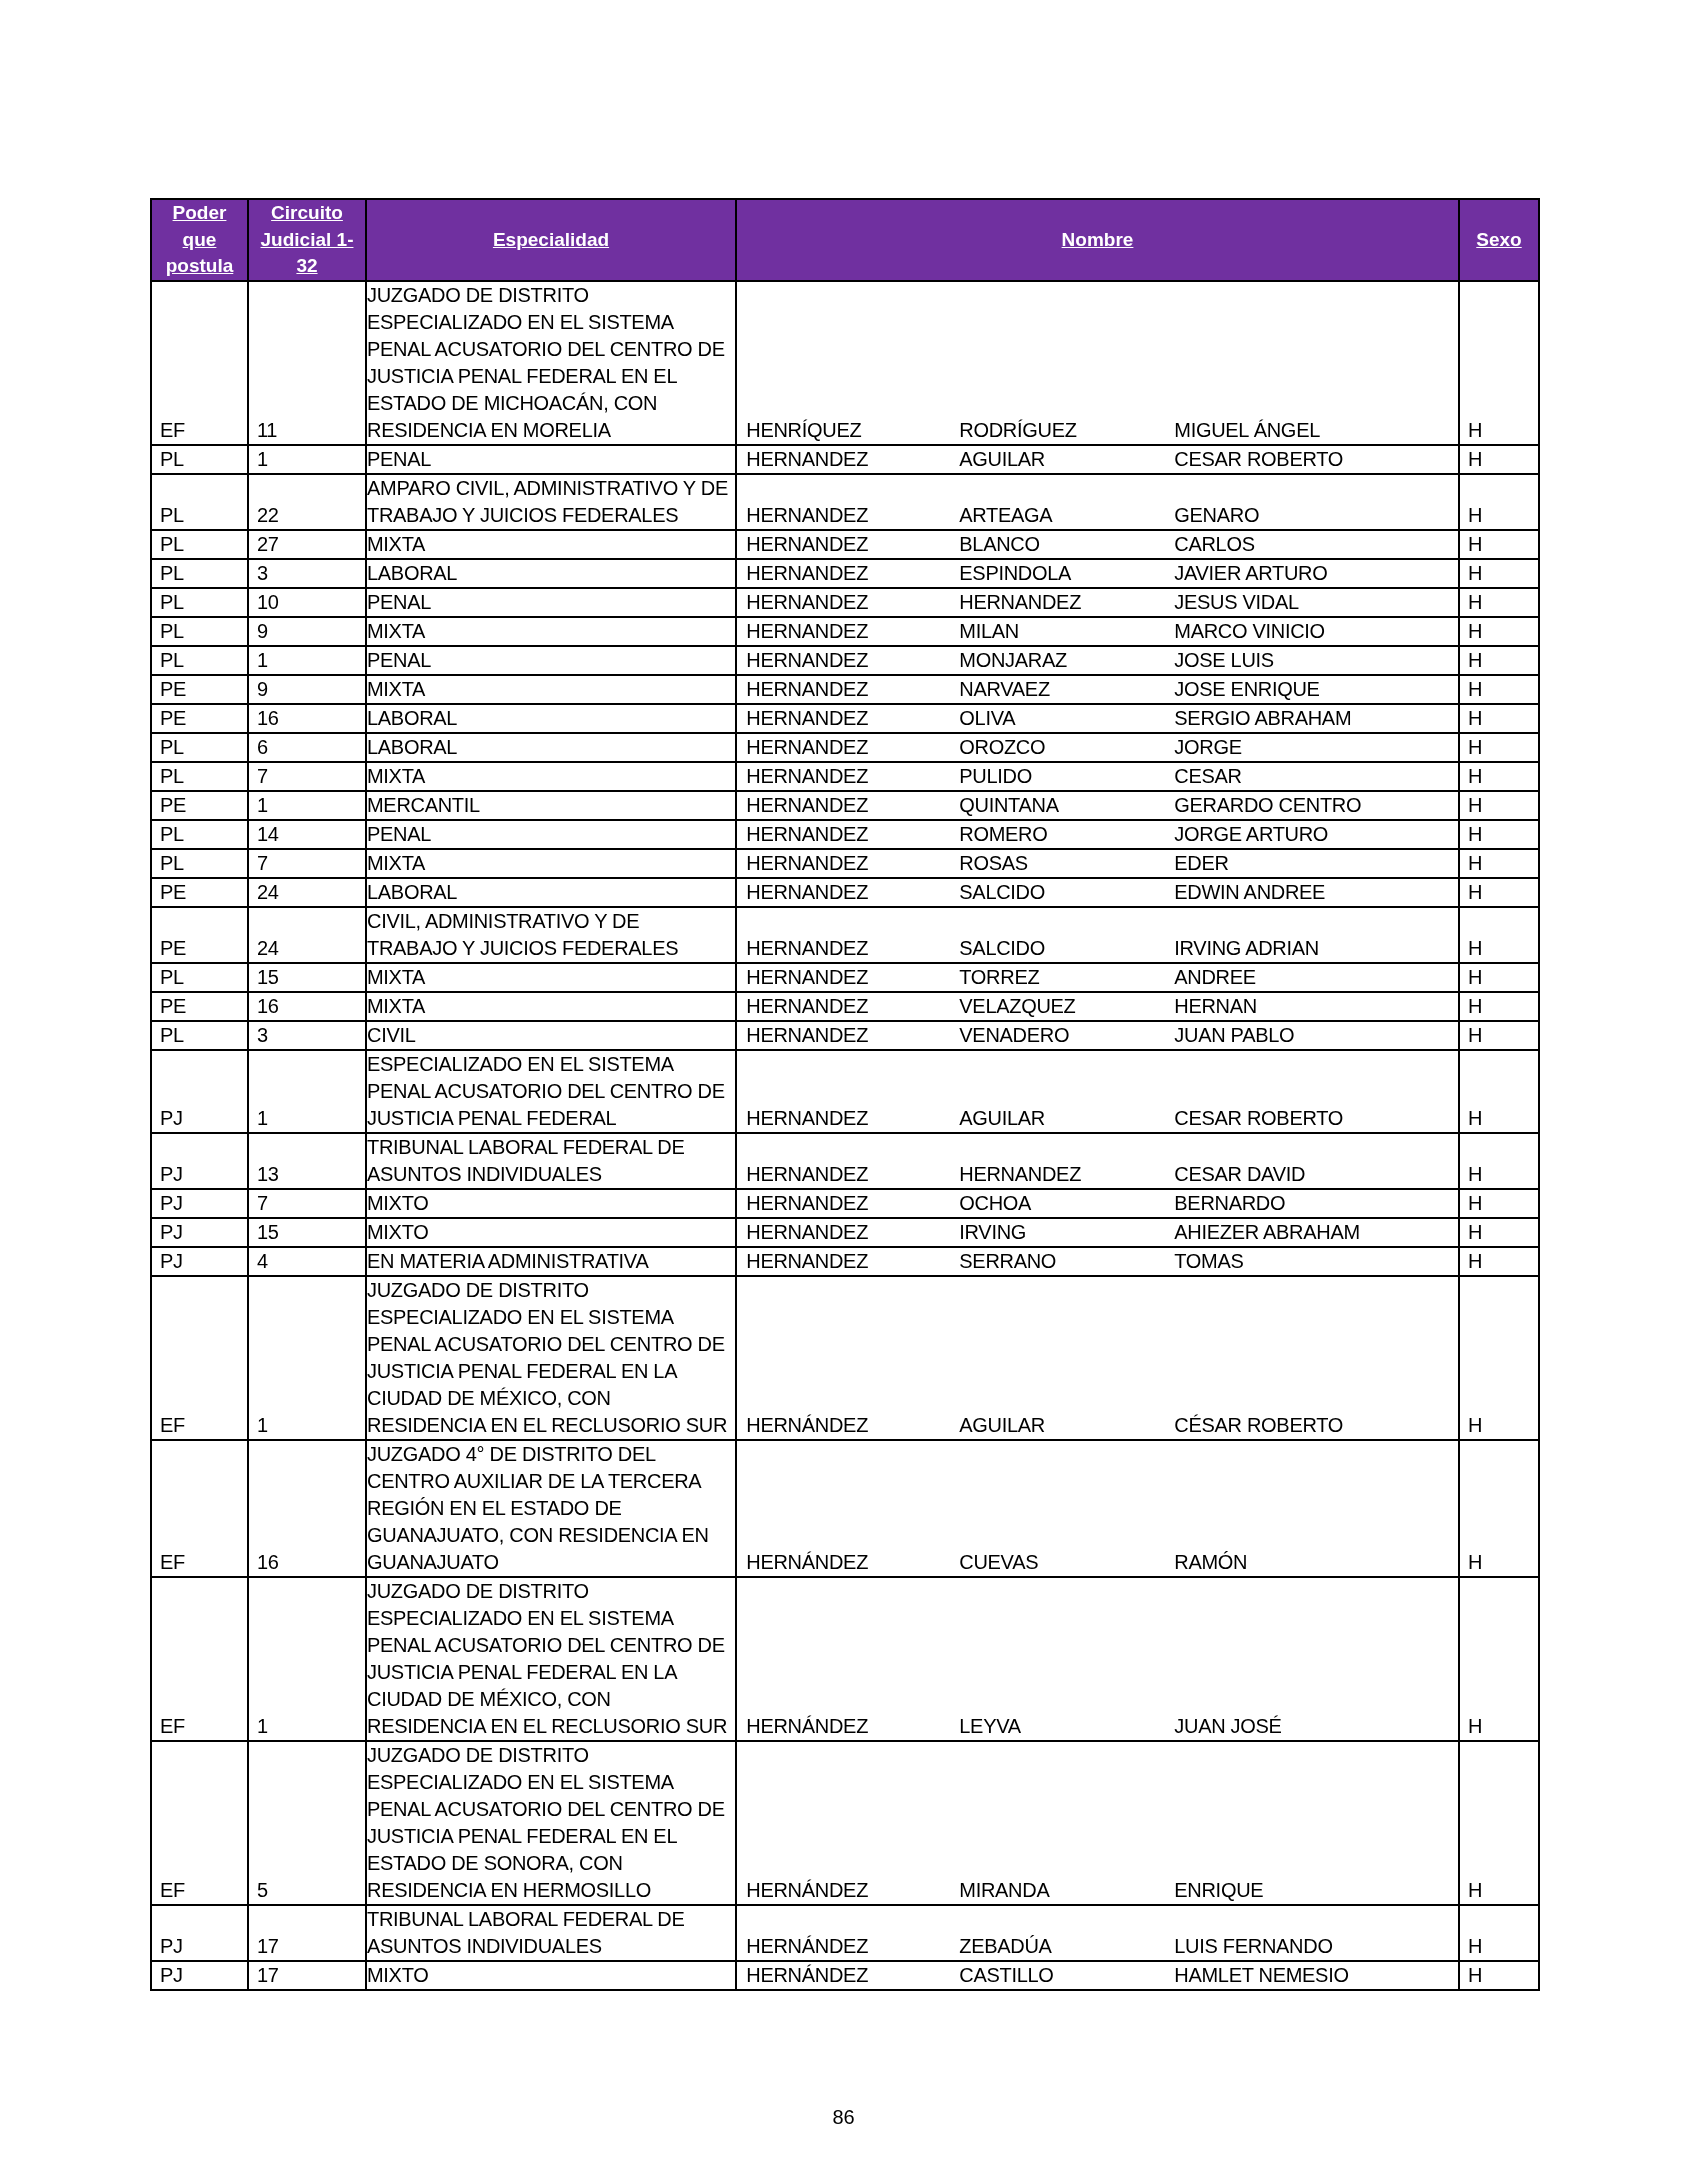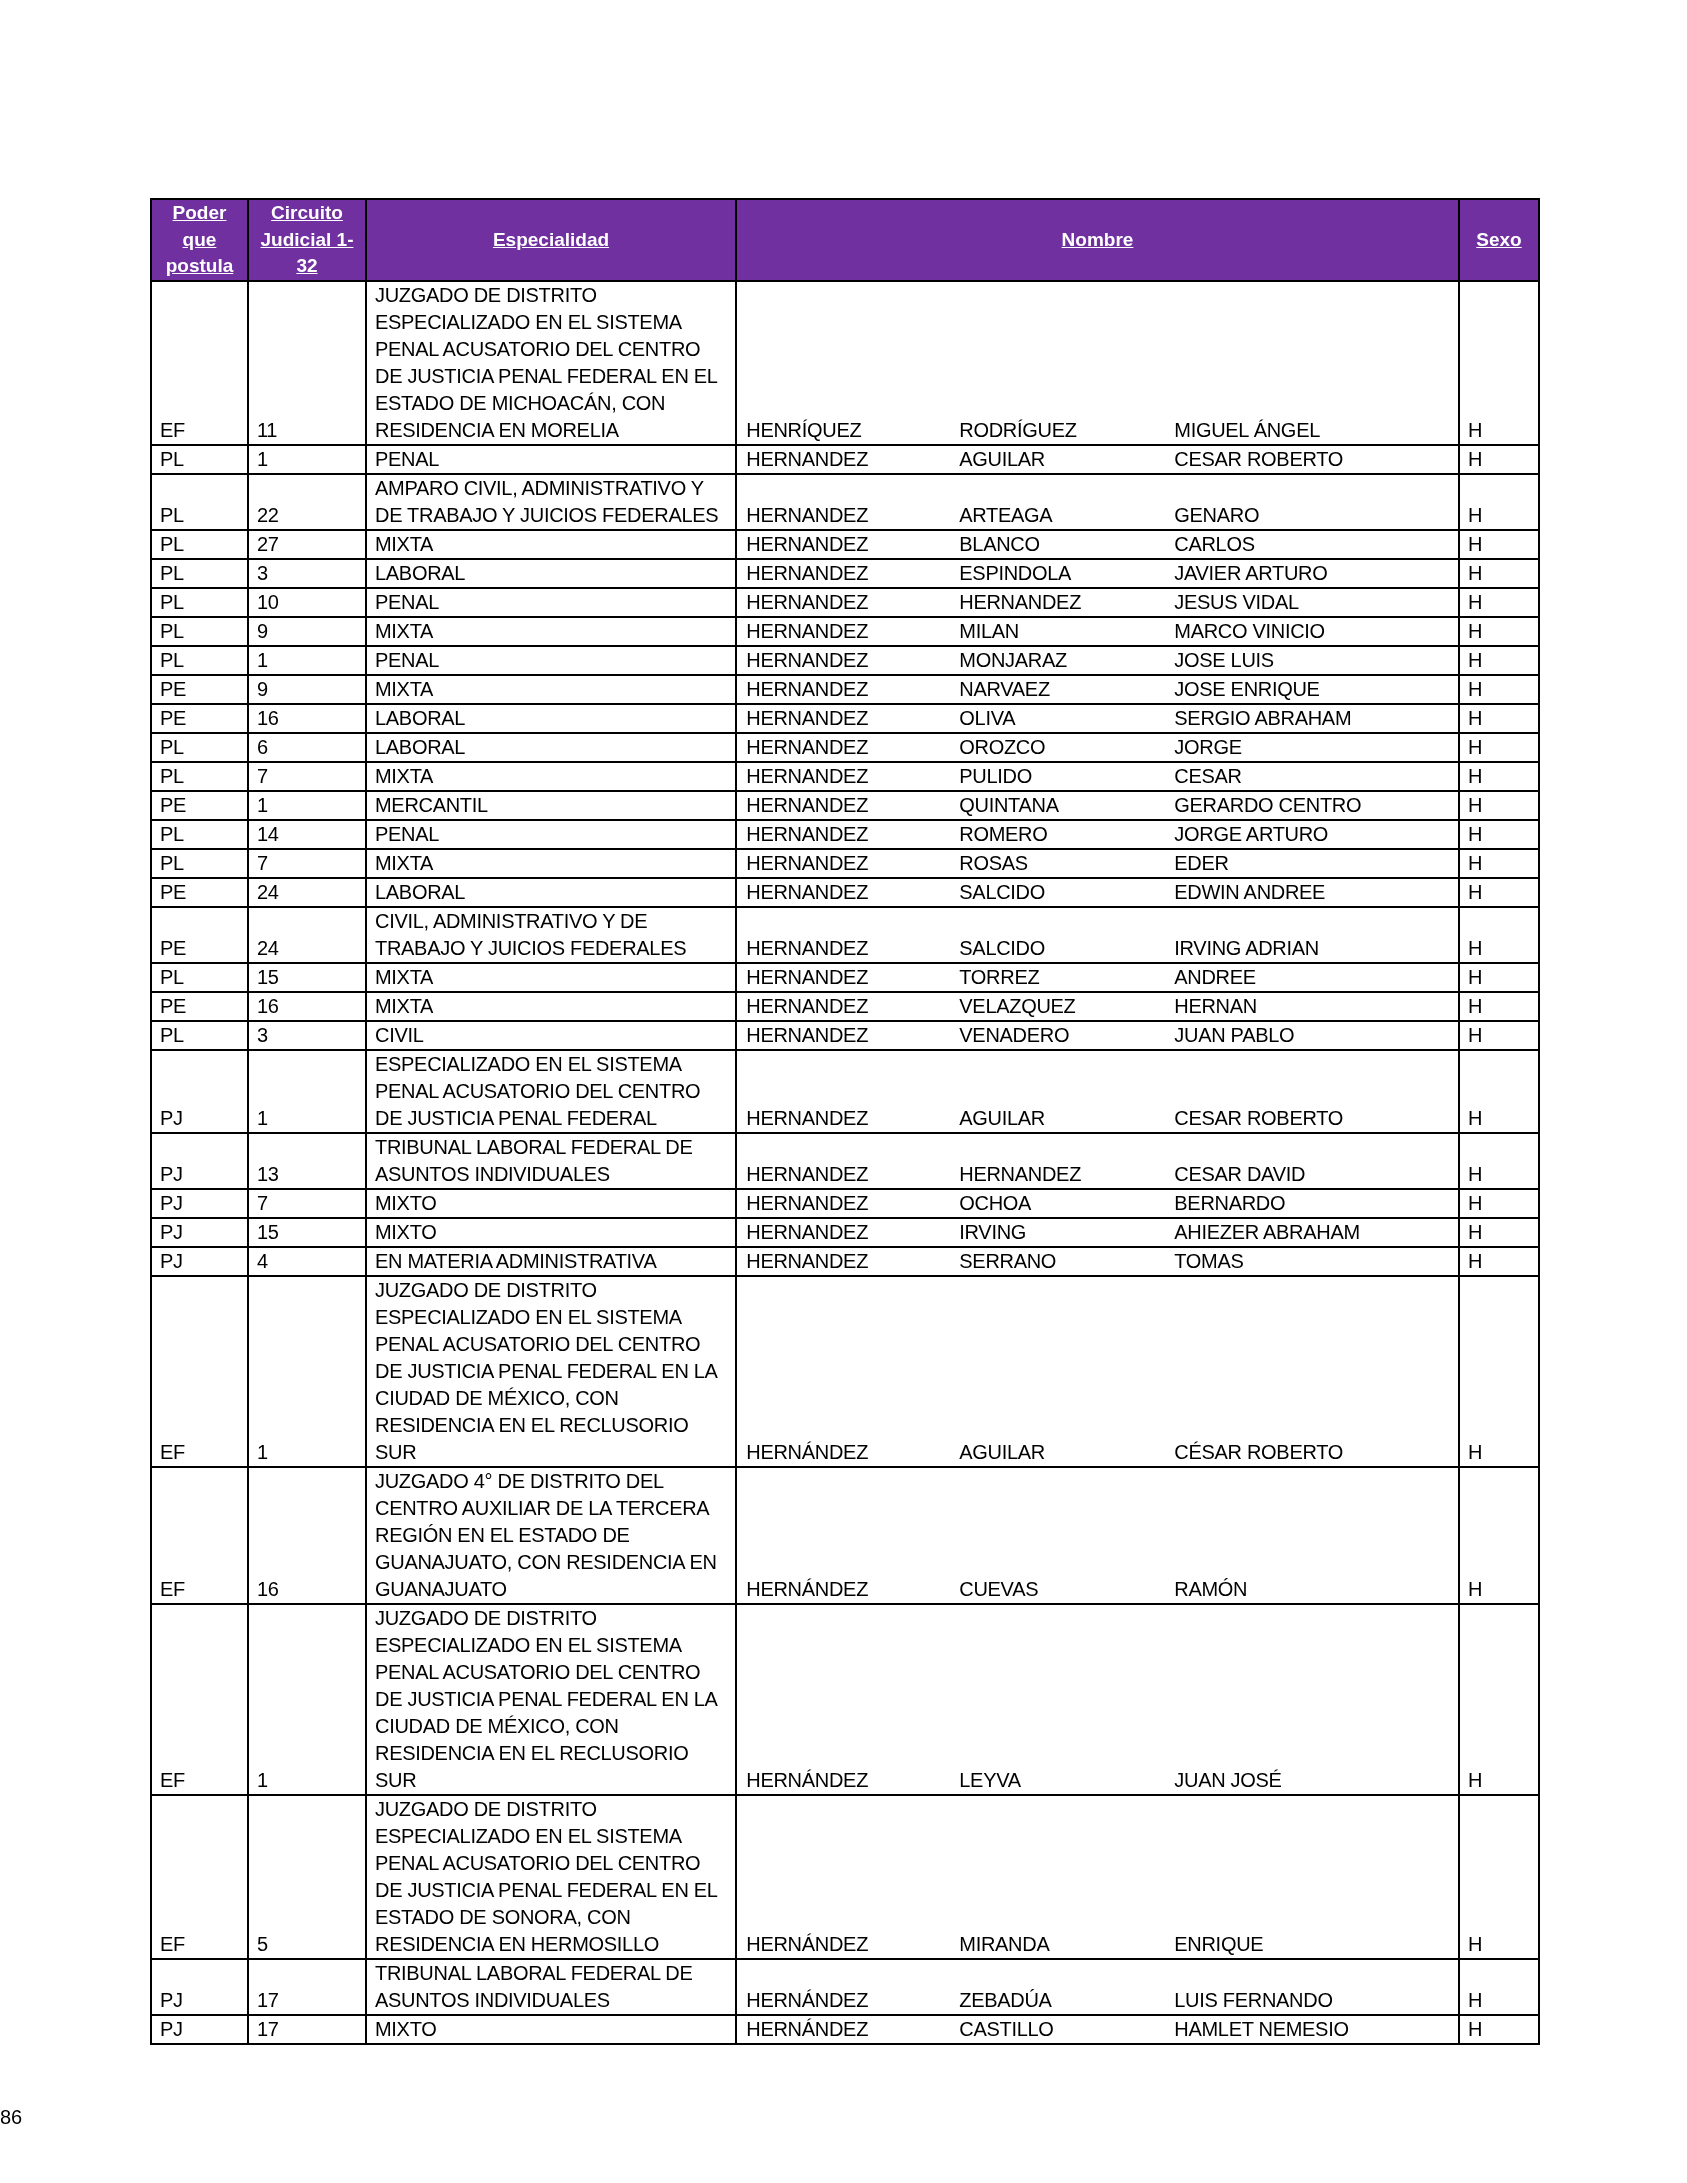--- a/index.html
+++ b/index.html
@@ -22,24 +22,24 @@
   }
   #tbl td {
     font-size: 20px; line-height: 27px; vertical-align: bottom;
     padding: 0 0 0 8px; border-left: 2.6px solid #000; border-right: 2.6px solid #000;
     border-top: 2.6px solid #000; border-bottom: 2.6px solid #000;
     white-space: normal; letter-spacing: -0.3px;
   }
   #tbl td.nm { border-left: none; border-right: none; padding-left: 9.3px; }
   #tbl td.nm.first { border-left: 2.6px solid #000; }
   #tbl td.nm.last { border-right: 2.6px solid #000; }
-  #tbl td.esp { padding-left: 8px; padding-right: 4px; border-radius: 30px; }
+  #tbl td.esp { padding-left: 0; padding-right: 4px; border-radius: 30px; }
   #page-number {
     position: absolute; left: 0; width: 1687px; top: 2106px;
-    font-size: 20px;
+    text-align: center; font-size: 20px;
   }
 </style>
 </head>
 <body>
 
 <table id="tbl">
   <colgroup>
     <col class="c-poder">
       <col class="c-circ">
       <col class="c-esp">

